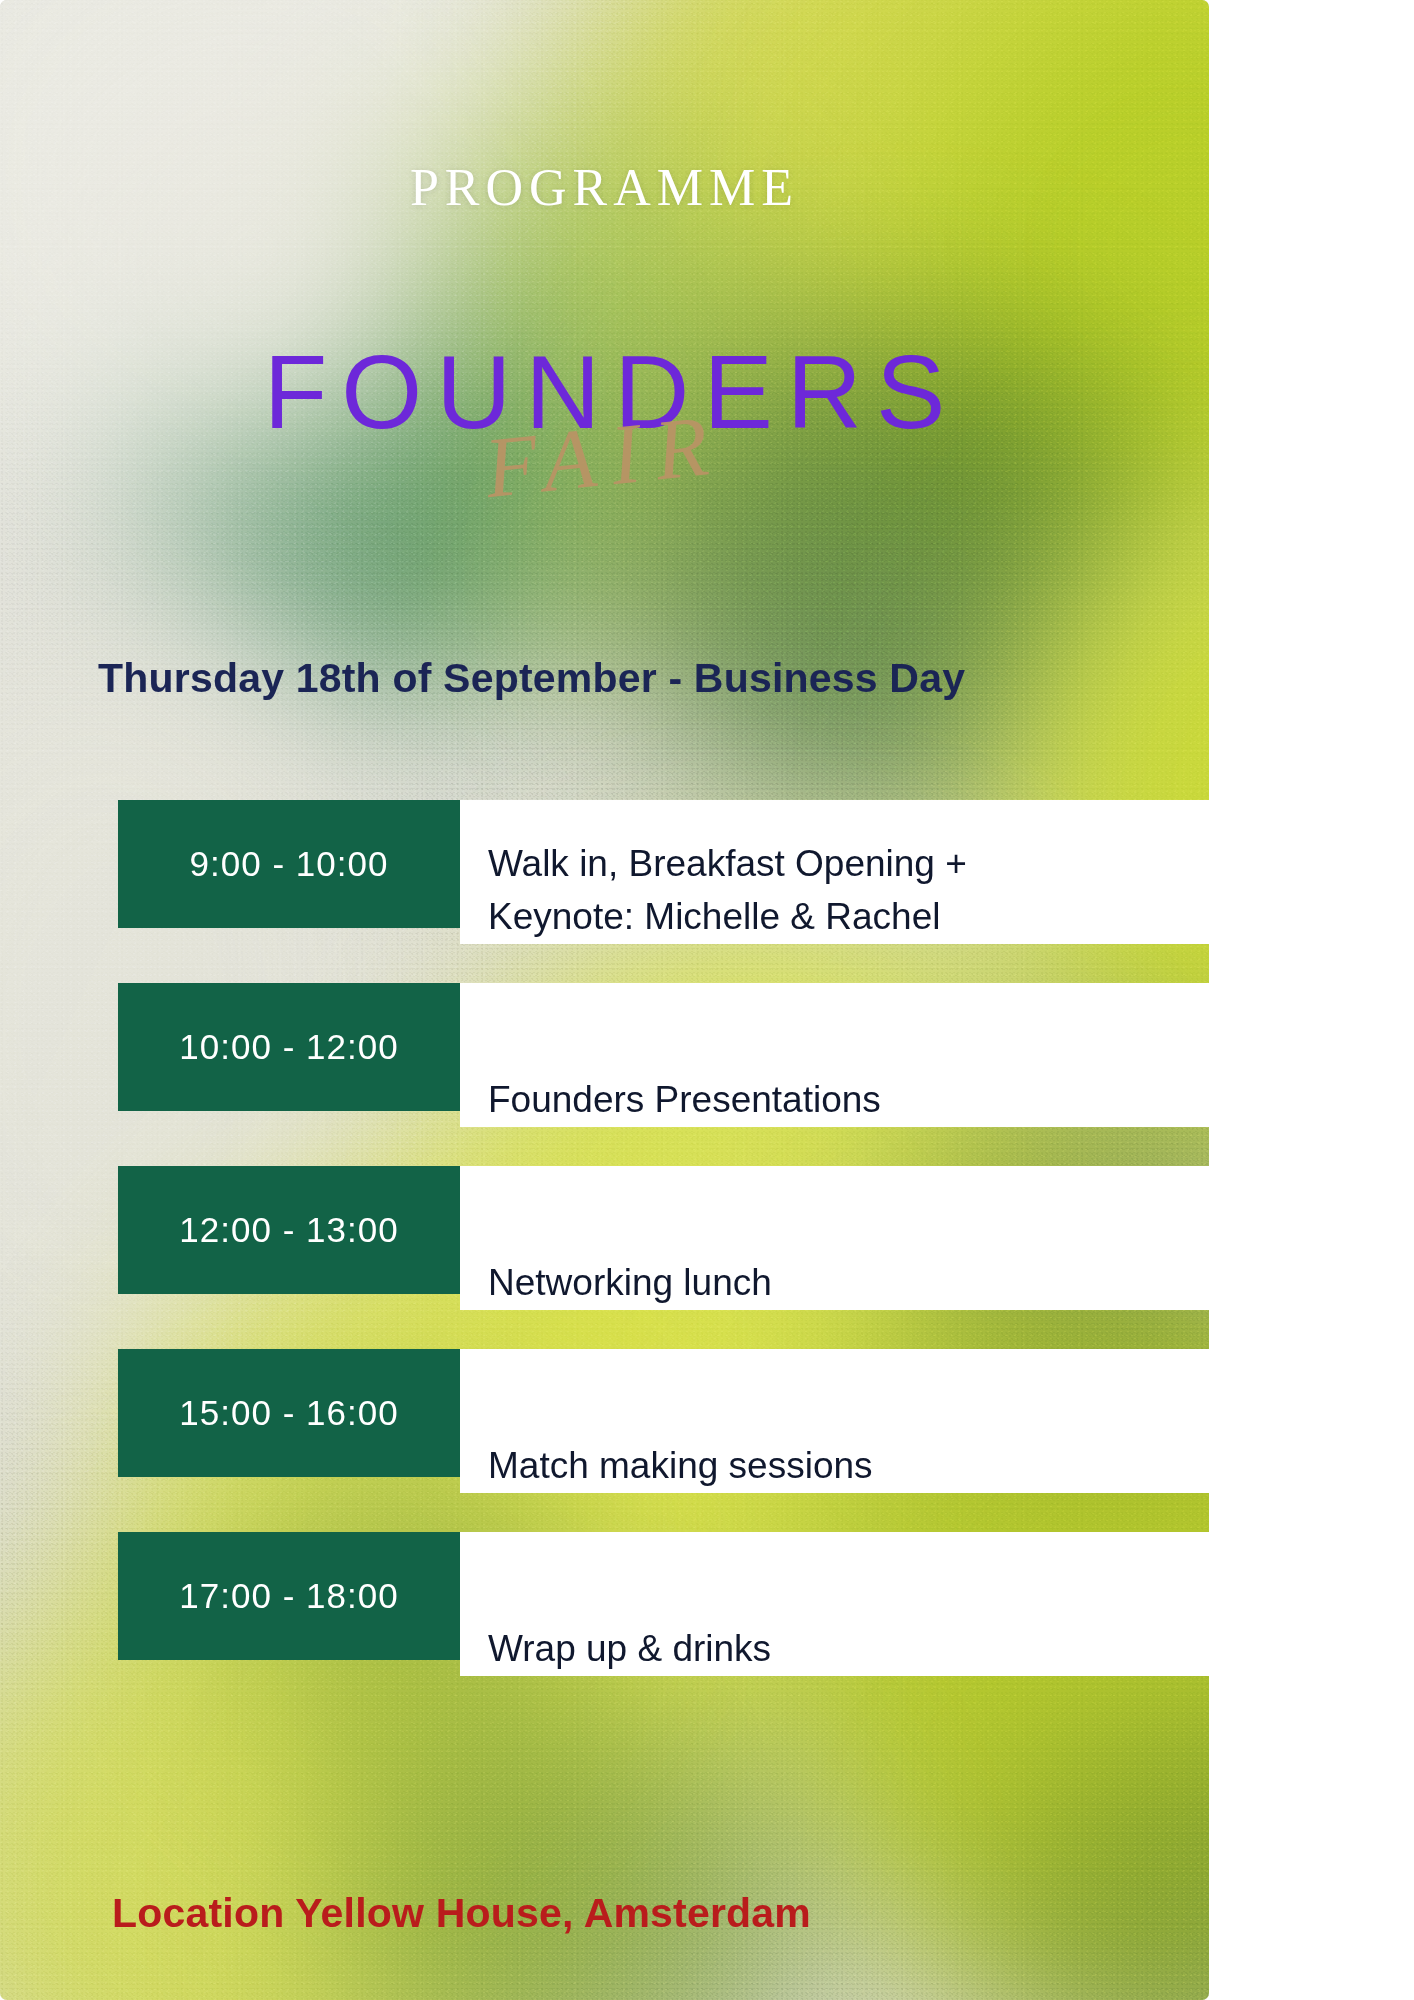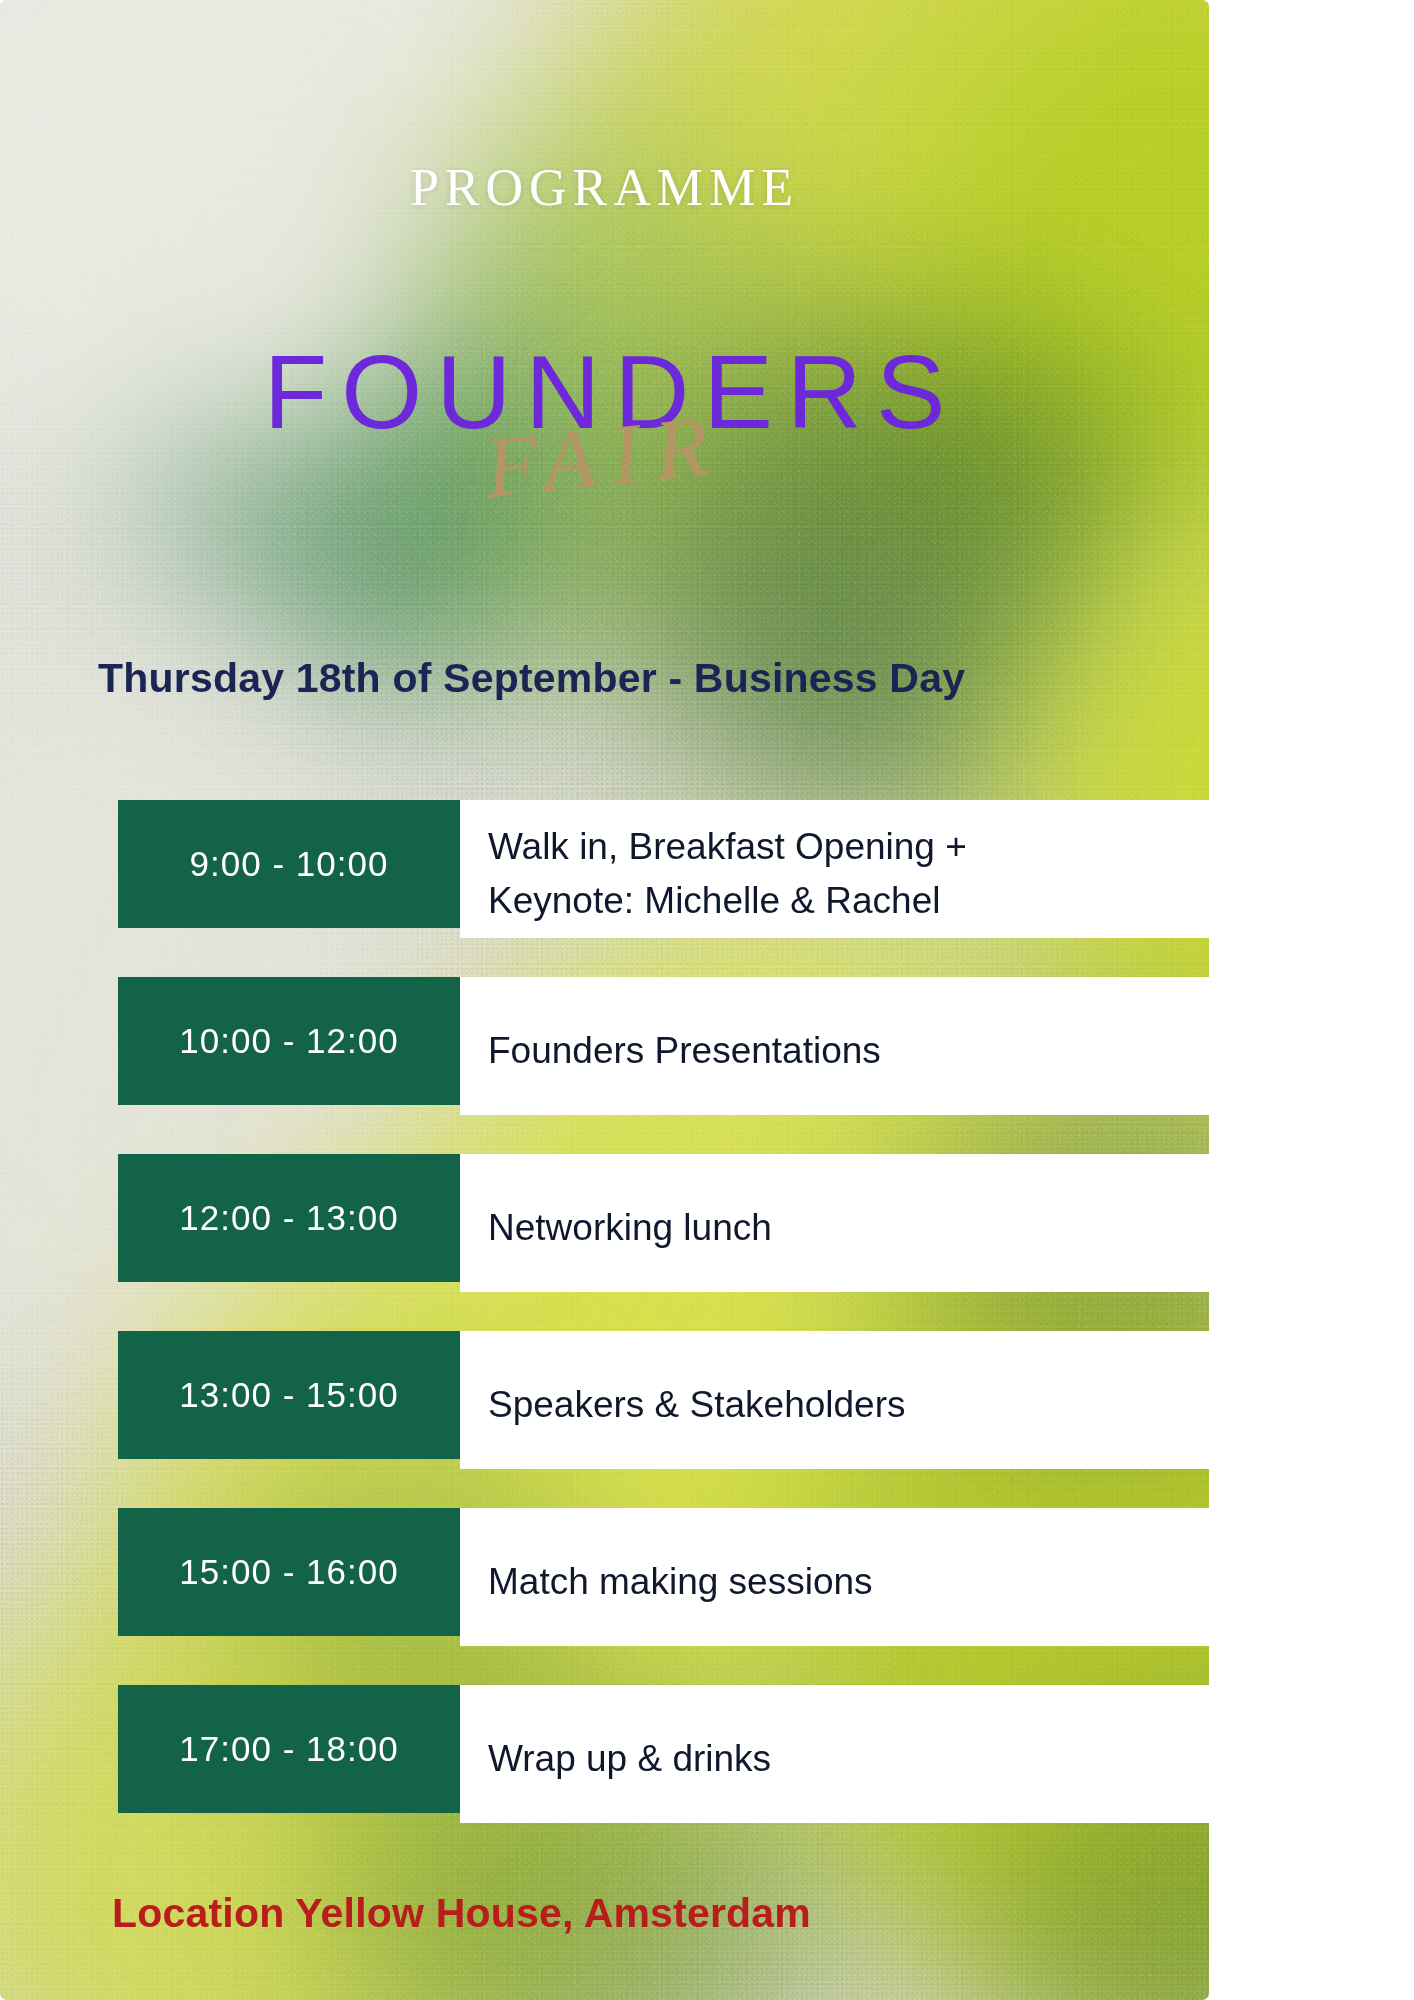--- a/index.html
+++ b/index.html
@@ -156,22 +156,22 @@
     justify-content: center;
     font-size: 35px;
     letter-spacing: 1px;
     font-weight: 400;
     margin-left: 20px;
   }
   .desc-cell {
     flex: 1;
     background: #ffffff;
     display: flex;
-    align-items: center;
-    padding: 10px 0 0 28px;
+    align-items: flex-end;
+    padding: 16px 0 0 28px;
     color: #10182e;
     font-size: 37px;
     line-height: 1.45;
     font-weight: 400;
   }
   .row.tall .time-cell,
   .row.tall .desc-cell { height: 128px; }
   .row .time-cell,
   .row .desc-cell { height: 128px; }
 
@@ -240,24 +240,20 @@
       <div class="row">
         <div class="time-cell">10:00 - 12:00</div>
         <div class="desc-cell">Founders Presentations</div>
       </div>
 
       <div class="row">
         <div class="time-cell">12:00 - 13:00</div>
         <div class="desc-cell">Networking lunch</div>
       </div>
 
-      <div class="row">
-        <div class="time-cell">13:00 - 15:00</div>
-        <div class="desc-cell">Speakers &amp; Stakeholders</div>
-      </div>
 
       <div class="row">
         <div class="time-cell">15:00 - 16:00</div>
         <div class="desc-cell">Match making sessions</div>
       </div>
 
       <div class="row">
         <div class="time-cell">17:00 - 18:00</div>
         <div class="desc-cell">Wrap up &amp; drinks</div>
       </div>

